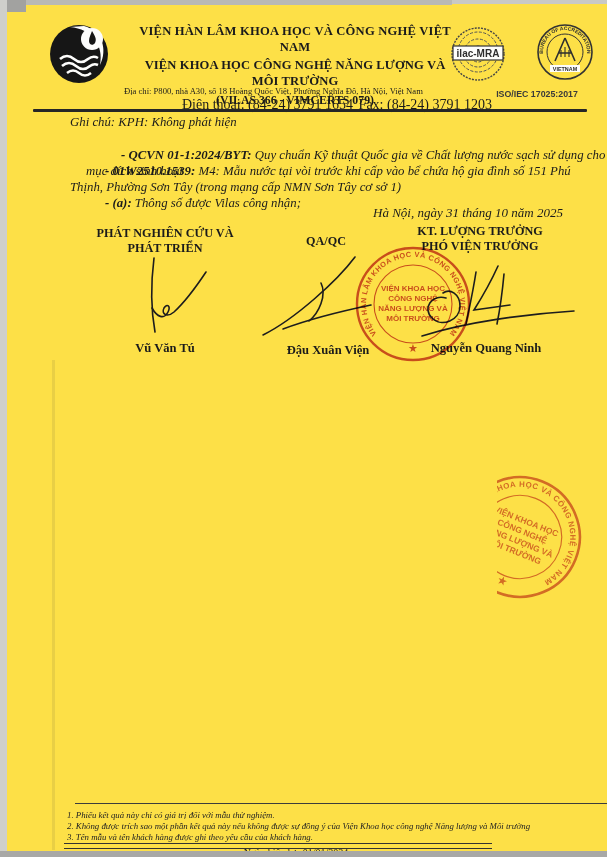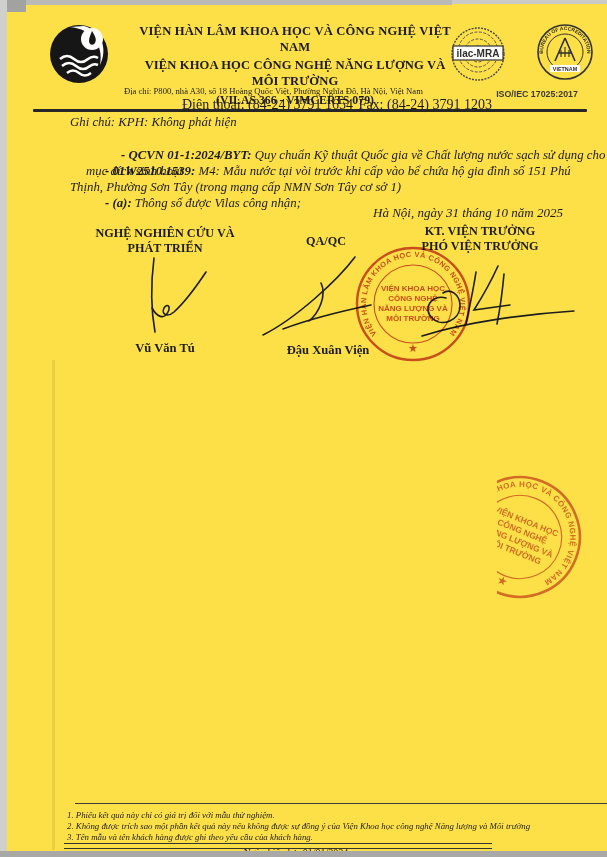--- a/index.html
+++ b/index.html
@@ -118,26 +118,26 @@
 
   <p class="abs note-p note-indent" style="top:127px;margin:16px;"><b>- QCVN 01-1:2024/BYT:</b><span> Quy chuẩn Kỹ thuật Quốc gia về Chất lượng nước sạch sử dụng cho mục đích sinh hoạt</span></p>
 
   <p class="abs note-p note-indent" style="top:159px;margin:0;"><b>- 01W2510.1539:</b><span> M4: Mẫu nước tại vòi trước khi cấp vào bể chứa hộ gia đình số 151 Phú Thịnh, Phường Sơn Tây (trong mạng cấp NMN Sơn Tây cơ sở 1)</span></p>
 
   <p class="abs note-p note-indent" style="top:191px;margin:0;"><b>- (a):</b><span> Thông số được Vilas công nhận;</span></p>
 
   <div class="abs date-line">Hà Nội, ngày 31 tháng 10 năm 2025</div>
 
   <div class="abs sig-title" style="left:69px;top:222px;width:180px;">
-    <div>NGHỆ NGHIÊN CỨU VÀ</div>
+    <div>PHÁT NGHIÊN CỨU VÀ</div>
     <div>PHÁT TRIỂN</div>
   </div>
   <div class="abs sig-title" style="left:275px;top:230px;width:90px;">QA/QC</div>
   <div class="abs sig-title" style="left:386px;top:220px;width:176px;">
-    <div>KT. VIỆN TRƯỞNG</div>
+    <div>KT. LƯỢNG TRƯỞNG</div>
     <div>PHÓ VIỆN TRƯỞNG</div>
   </div>
 
   <svg class="sig-svg" style="left:104px;top:246px;" width="104" height="92" viewBox="0 0 104 92">
     <path d="M44,8 C41,32 41,60 45,82"></path>
     <path d="M42,58 c5,9 12,12 16,4 c3,-6 -1,-9 -4,-4 c-3,6 3,10 10,4 c11,-10 24,-28 32,-40"></path>
   </svg>
   <svg class="sig-svg" style="left:249px;top:243px;" width="124" height="96" viewBox="0 0 124 96">
     <path d="M8,88 C40,72 82,34 100,10"></path>
     <path d="M28,82 C60,70 92,63 116,58"></path>
@@ -146,20 +146,21 @@
   <svg class="sig-svg" style="left:408px;top:252px;" width="168" height="88" viewBox="0 0 168 88">
     <path d="M32,42 C18,38 8,52 18,62 C28,72 46,64 46,50 C46,38 36,32 29,37"></path>
     <path d="M62,16 C59,36 54,58 52,68"></path>
     <path d="M84,10 C75,30 65,46 60,54 L96,49"></path>
     <path d="M90,18 C88,40 85,58 83,68"></path>
     <path d="M8,80 C52,66 112,58 160,55"></path>
   </svg>
 
   <div class="abs sig-name" style="left:69px;top:337px;width:180px;">Vũ Văn Tú</div>
   <div class="abs sig-name" style="left:260px;top:339px;width:124px;">Đậu Xuân Viện</div>
+  <div class="abs sig-name" style="left:396px;top:337px;width:168px;">Nguyễn Quang Ninh</div>
 
   <div class="abs stamp-wrap stamp-red" style="left:348px;top:241px;width:118px;height:118px;opacity:.9;">
     <svg width="118" height="118" viewBox="0 0 118 118">
       <circle cx="59" cy="59" r="56" fill="none" stroke="currentColor" stroke-width="2.4"></circle>
       <circle cx="59" cy="59" r="39" fill="none" stroke="currentColor" stroke-width="1.1"></circle>
       <defs>
         <path id="ringPathMain" d="M 25.8,92.2 A 47,47 0 1 1 92.2,92.2"></path>
       </defs>
       <text class="stamp-ring-text" fill="currentColor">
         <textPath href="#ringPathMain" startOffset="50%" text-anchor="middle">VIỆN HÀN LÂM KHOA HỌC VÀ CÔNG NGHỆ VIỆT NAM</textPath>

